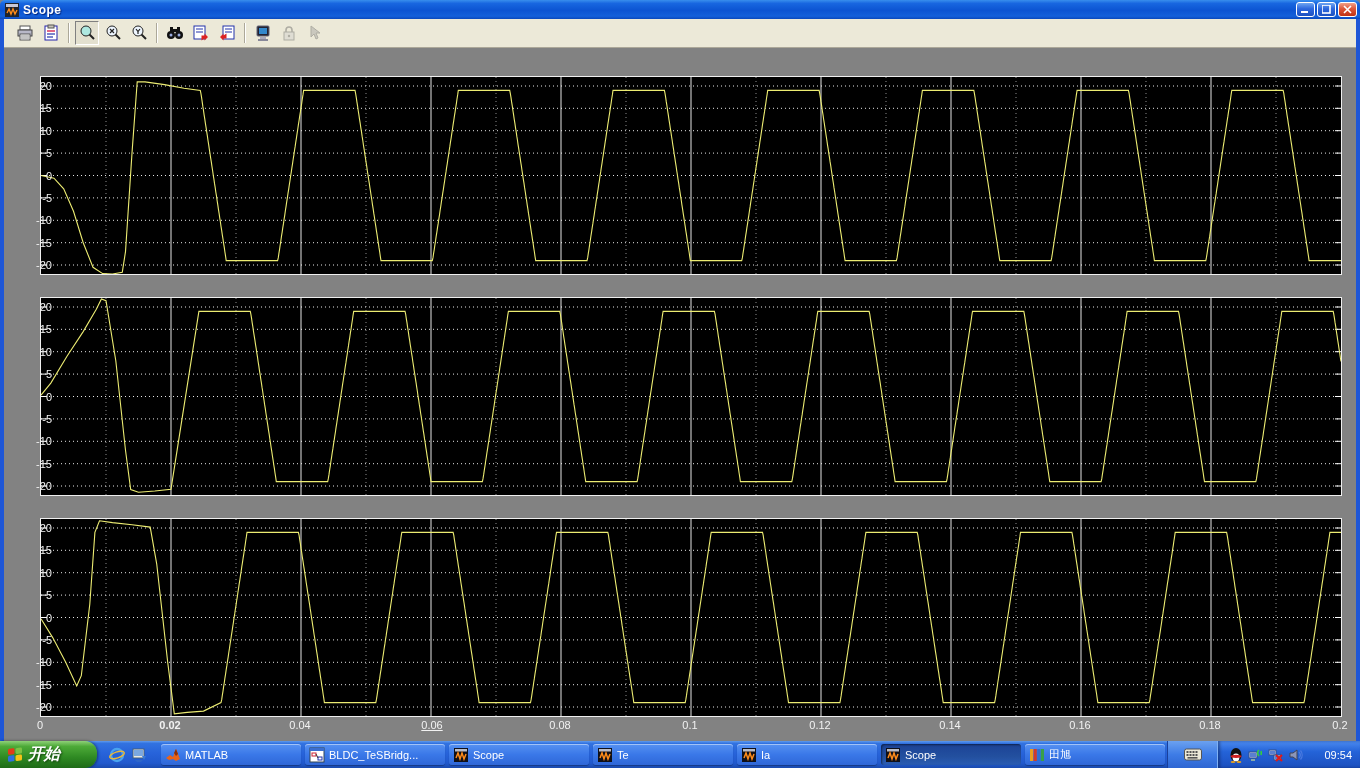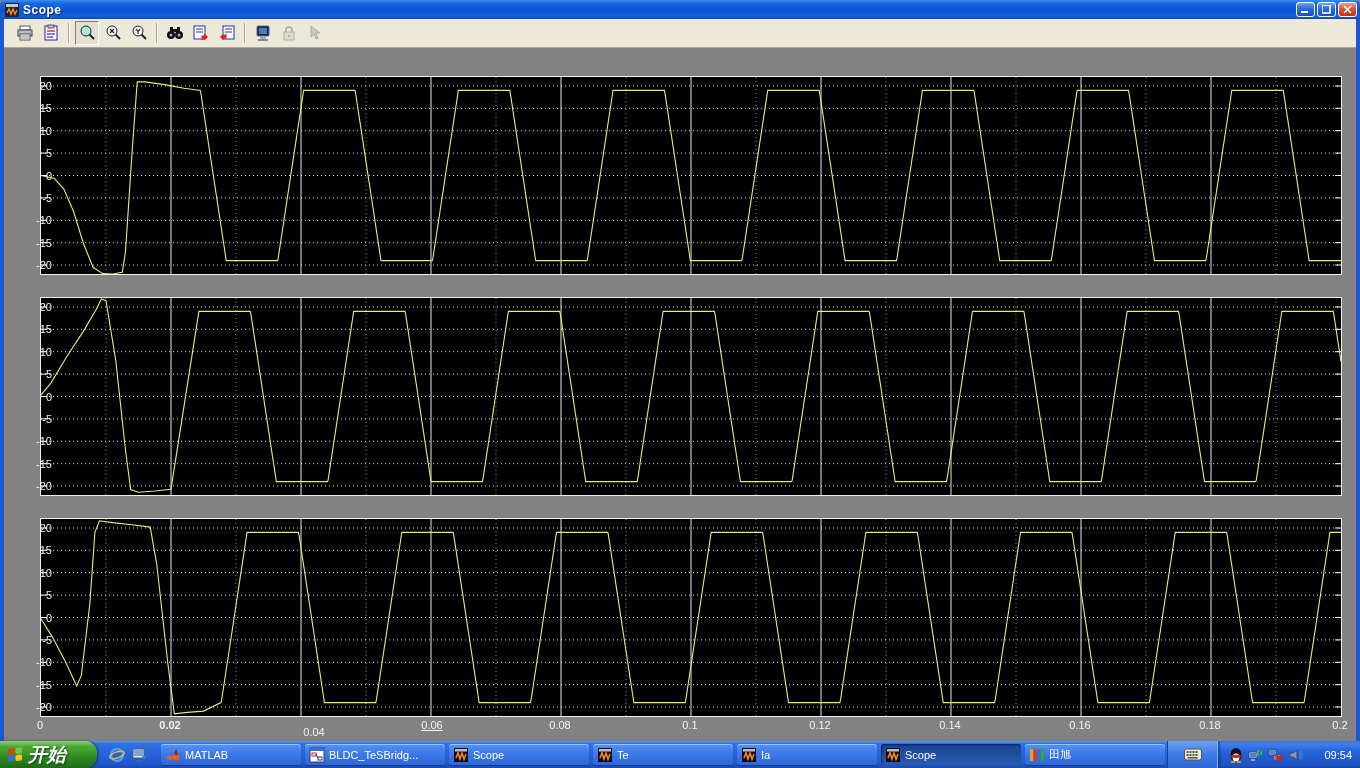--- a/index.html
+++ b/index.html
@@ -31,21 +31,21 @@
   .plot svg{position:absolute;left:0;top:0;}
   .ylab{position:absolute;left:16px;width:20px;text-align:right;color:#f2f2f2;font-size:11px;}
   .xlabels{position:absolute;left:16px;top:719px;width:1340px;height:16px;}
   .xlab{position:absolute;width:44px;text-align:center;color:#f2f2f2;font-size:11px;}
   
   .taskbar{position:absolute;left:0;top:741px;width:1360px;height:27px;display:flex;align-items:center;
     background:linear-gradient(180deg,#5e9aee 0%,#3272e0 9%,#2763da 45%,#2159cd 82%,#1a4aae 100%);}
   .startbtn{width:97px;height:27px;flex:0 0 auto;display:flex;align-items:center;gap:5px;padding-left:7px;
     background:linear-gradient(180deg,#8fd078 0%,#4daa38 20%,#2f8a23 60%,#1e6b17 100%);
     border-radius:0 12px 12px 0;box-shadow:1px 0 3px rgba(0,0,0,.45);}
-  .startbtn span{color:#fff;font-size:19px;font-weight:bold;font-style:italic;text-shadow:1px 1px 2px #14440e;}
+  .startbtn span{color:#fff;font-size:16px;font-weight:bold;font-style:italic;text-shadow:1px 1px 2px #14440e;}
   .quick{flex:0 0 auto;width:62px;height:27px;display:flex;align-items:center;gap:6px;padding-left:12px;}
   .task{flex:0 0 auto;width:140px;height:21px;margin:0 2px;border-radius:3px;display:flex;align-items:center;gap:4px;
     padding:0 4px;background:linear-gradient(180deg,#5792f2 0%,#3a78e8 50%,#2f67d8 100%);
     box-shadow:inset 0 1px 0 rgba(255,255,255,.45), 0 1px 1px rgba(0,0,0,.3);color:#fff;font-size:11px;white-space:nowrap;overflow:hidden;}
   .task.active{background:linear-gradient(180deg,#1c4296 0%,#23509f 60%,#2a5cb4 100%);
     box-shadow:inset 1px 1px 2px rgba(0,0,0,.5);}
   .task .ticon{flex:0 0 auto;width:16px;height:16px;}
   .langbar{flex:0 0 auto;width:50px;height:27px;display:flex;align-items:center;justify-content:center;
     background:linear-gradient(180deg,#6ba1f0 0%,#3e7ce6 50%,#2e66d2 100%);border-left:1px solid #1a409a;}
   .tray{flex:1 1 auto;height:27px;display:flex;align-items:center;justify-content:flex-end;gap:4px;padding:0 8px 0 10px;
@@ -365,21 +365,21 @@
       <div class="ylab" style="top: 71.1136px;">5</div>
       <div class="ylab" style="top: 93.5px;">0</div>
       <div class="ylab" style="top: 115.886px;">-5</div>
       <div class="ylab" style="top: 138.273px;">-10</div>
       <div class="ylab" style="top: 160.659px;">-15</div>
       <div class="ylab" style="top: 183.045px;">-20</div>
     </div>
   <div class="xlabels">
       <div class="xlab" style="left: 2px;">0</div>
       <div class="xlab" style="left: 132px; font-weight: bold;">0.02</div>
-      <div class="xlab" style="left: 276px; margin-top: 7px;">0.04</div>
+      <div class="xlab" style="left: 262px;">0.04</div>
       <div class="xlab" style="left: 394px; text-decoration: underline;">0.06</div>
       <div class="xlab" style="left: 522px;">0.08</div>
       <div class="xlab" style="left: 652px;">0.1</div>
       <div class="xlab" style="left: 782px;">0.12</div>
       <div class="xlab" style="left: 912px;">0.14</div>
       <div class="xlab" style="left: 1042px;">0.16</div>
       <div class="xlab" style="left: 1172px;">0.18</div>
       <div class="xlab" style="left: 1302px;">0.2</div>
     </div>
 

